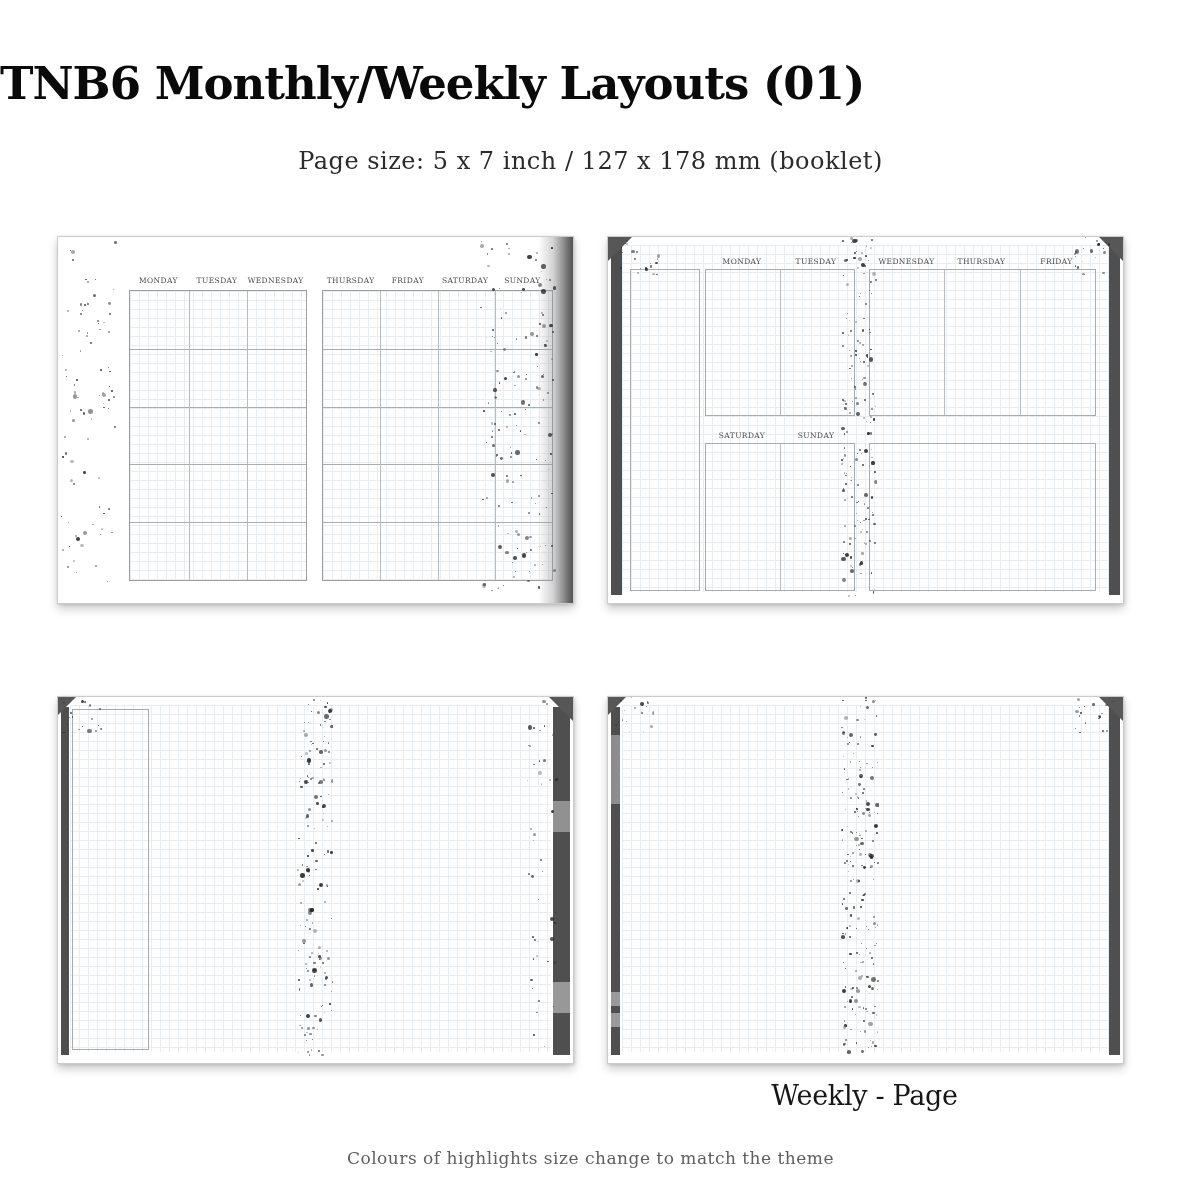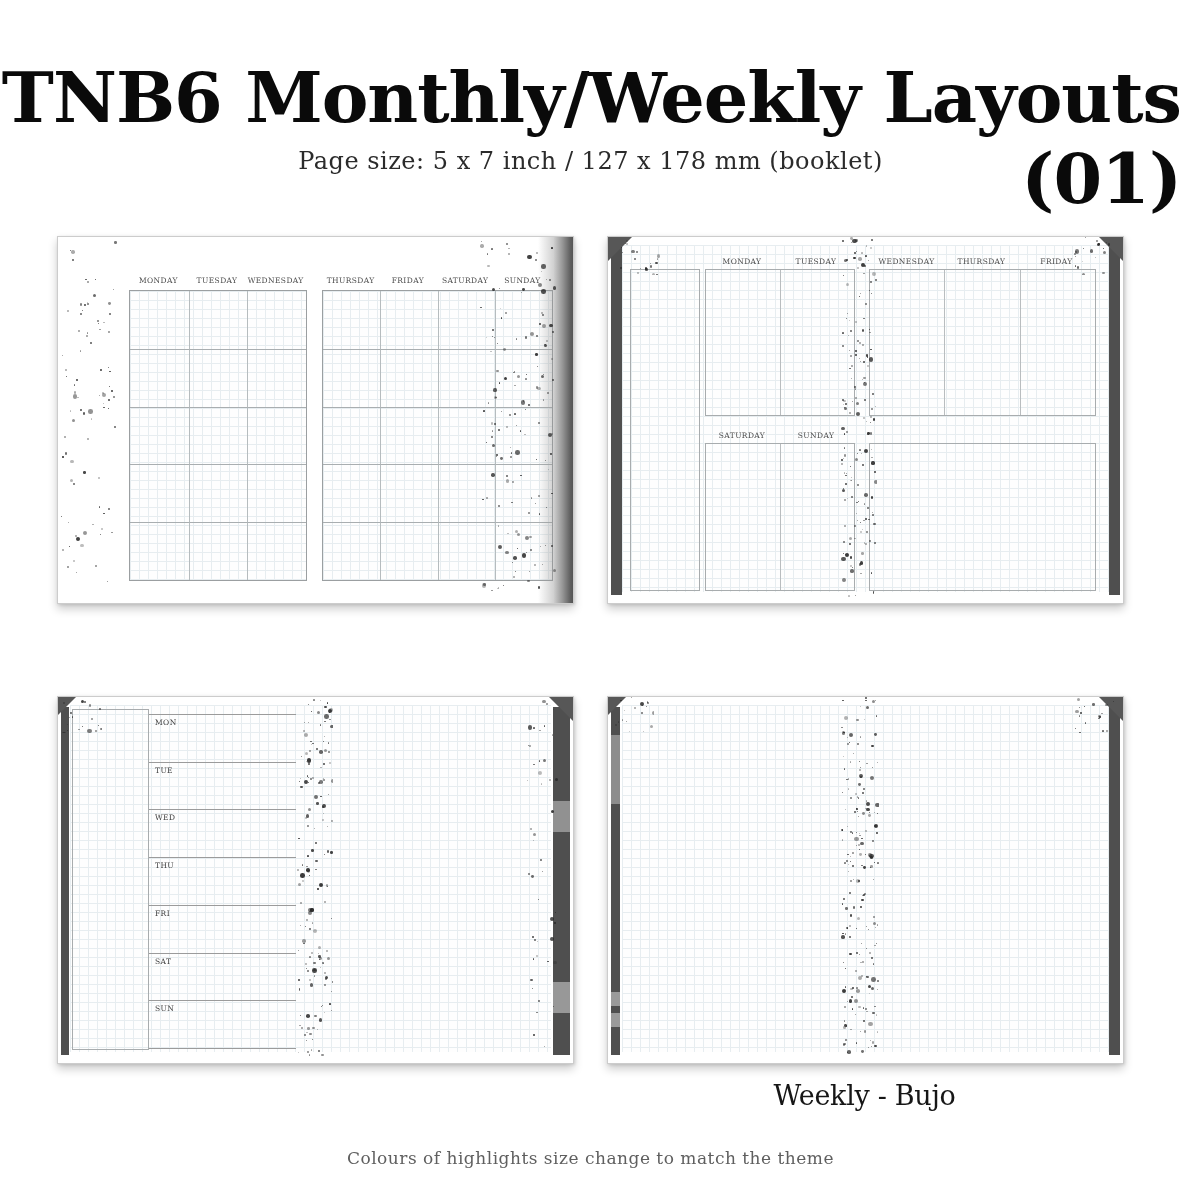--- a/index.html
+++ b/index.html
@@ -1,21 +1,21 @@
 <!DOCTYPE html>
 <html><head>
 <meta charset="utf-8">
 <style>
   html,body{margin:0;padding:0;}
   body{width:1181px;height:1181px;background:#ffffff;position:relative;overflow:hidden;
        font-family:"DejaVu Serif", serif;}
 
   
-  .title{position:absolute;top:58px;left:0;width:100%;text-align:right;
-         font-size:70px;font-weight:700;color:#0a0a0a;letter-spacing:-1px;line-height:1.15;}
+  .title{position:absolute;top:58px;left:0;width:100%;text-align:left;
+         font-size:45px;font-weight:700;color:#0a0a0a;letter-spacing:-1px;line-height:1.15;}
   .subtitle{position:absolute;top:147px;left:0;width:100%;text-align:center;
             font-size:24px;color:#2b2b2b;letter-spacing:.5px;}
 
   
   .panel{position:absolute;width:515px;}
   .p-tl{left:57px;top:236px}.p-tr{left:607px;top:236px}
   .p-bl{left:57px;top:696px}.p-br{left:607px;top:696px}
   .card{position:relative;width:515px;height:366px;background:#fff;
         border:1px solid #cccccc;box-shadow:0 5px 9px rgba(0,0,0,.20),1px 1px 3px rgba(0,0,0,.12);
         overflow:hidden;}
@@ -631,29 +631,20 @@
           <i style="left:53.6%;top:51.6%;width:0.9px;height:0.9px;opacity:0.48"></i>
           <i style="left:9.0%;top:32.4%;width:4.4px;height:4.4px;opacity:0.61"></i>
         </div>
     </div>
   </section>
 
   <section class="panel p-bl">
     <div class="card">
       <div class="page page-h grid-bg">
         <div class="hside" style="left:2px;top:4px;width:75px;height:339px;"></div>
-        <div class="hrows" style="left:79px;top:9px;width:147px;height:334px;">
-          <div class="h-row"><span>MON</span></div>
-          <div class="h-row"><span>TUE</span></div>
-          <div class="h-row"><span>WED</span></div>
-          <div class="h-row"><span>THU</span></div>
-          <div class="h-row"><span>FRI</span></div>
-          <div class="h-row"><span>SAT</span></div>
-          <div class="h-row"><span>SUN</span></div>
-        </div>
       </div>
 
       <div class="edge edge-l" style="width:8px"></div>
       <div class="edge edge-r" style="width:17px">
         <i class="seg" style="top:27%;height:9%;background:#919191"></i>
         <i class="seg" style="top:79%;height:9%;background:#989898"></i>
       </div>
       <div class="corner c-tl" style="border-top-width:18px;border-right-width:18px;"></div>
       <div class="corner c-tr"></div>
       <div data-speckle="160" style="left:239px;top:0;width:36px;height:366px;">
@@ -1136,17 +1127,17 @@
           <i style="left:76.1%;top:20.3%;width:2.1px;height:2.1px;opacity:0.49"></i>
           <i style="left:77.4%;top:92.7%;width:1.8px;height:1.8px;opacity:0.48"></i>
           <i style="left:9.6%;top:50.6%;width:1.5px;height:1.5px;opacity:0.61"></i>
           <i style="left:1.0%;top:86.2%;width:1.0px;height:1.0px;opacity:0.76"></i>
           <i style="left:65.8%;top:43.7%;width:1.6px;height:1.6px;opacity:0.48"></i>
           <i style="left:11.0%;top:96.3%;width:1.4px;height:1.4px;opacity:0.72"></i>
           <i style="left:94.3%;top:10.6%;width:0.9px;height:0.9px;opacity:0.72"></i>
           <i style="left:43.0%;top:17.7%;width:2.6px;height:2.6px;opacity:0.65"></i>
         </div>
     </div>
-    <div class="caption">Weekly - Bujo</div>
+    <div class="caption">Weekly - Page</div>
   </section>
 
   <div class="note">Colours of highlights size change to match the theme</div>
 </div>
 
 </body></html>

